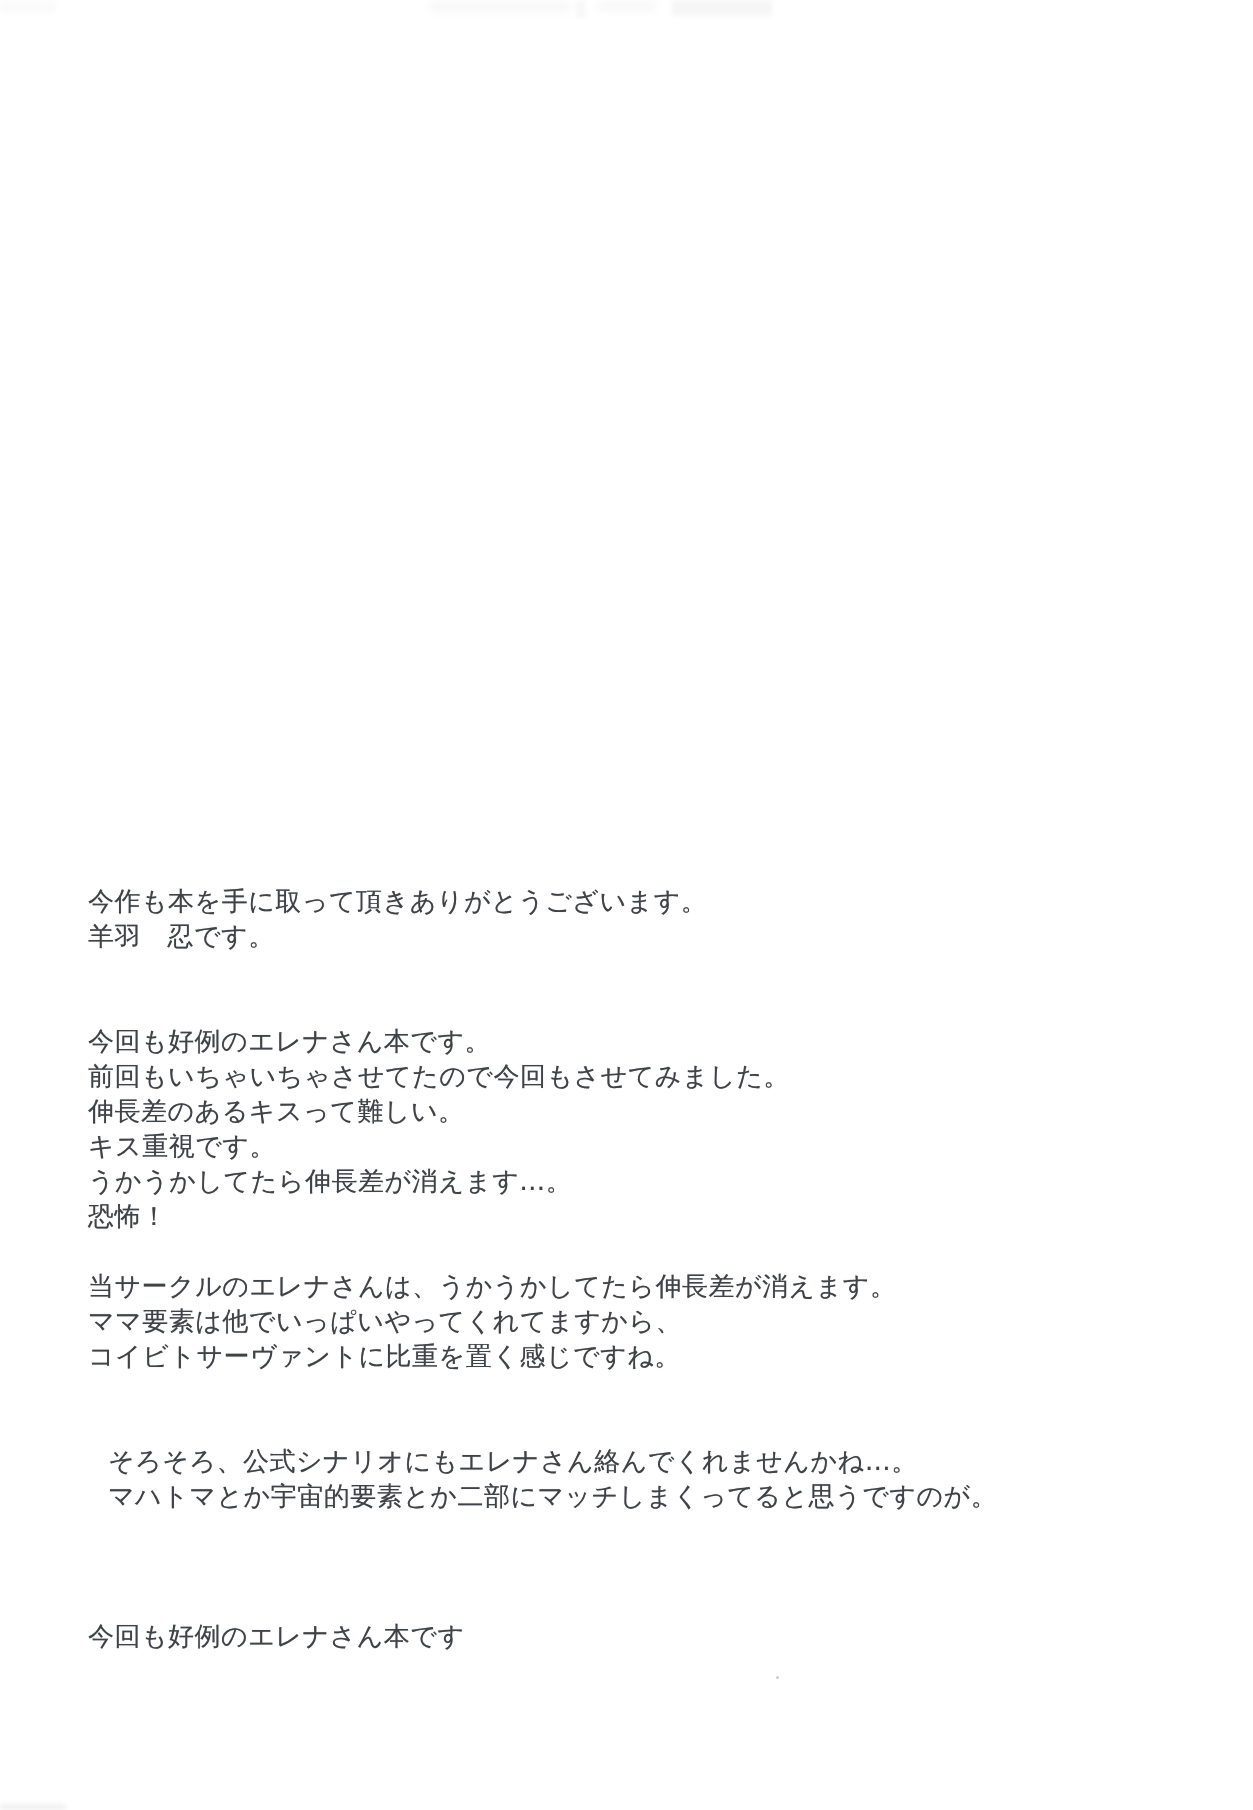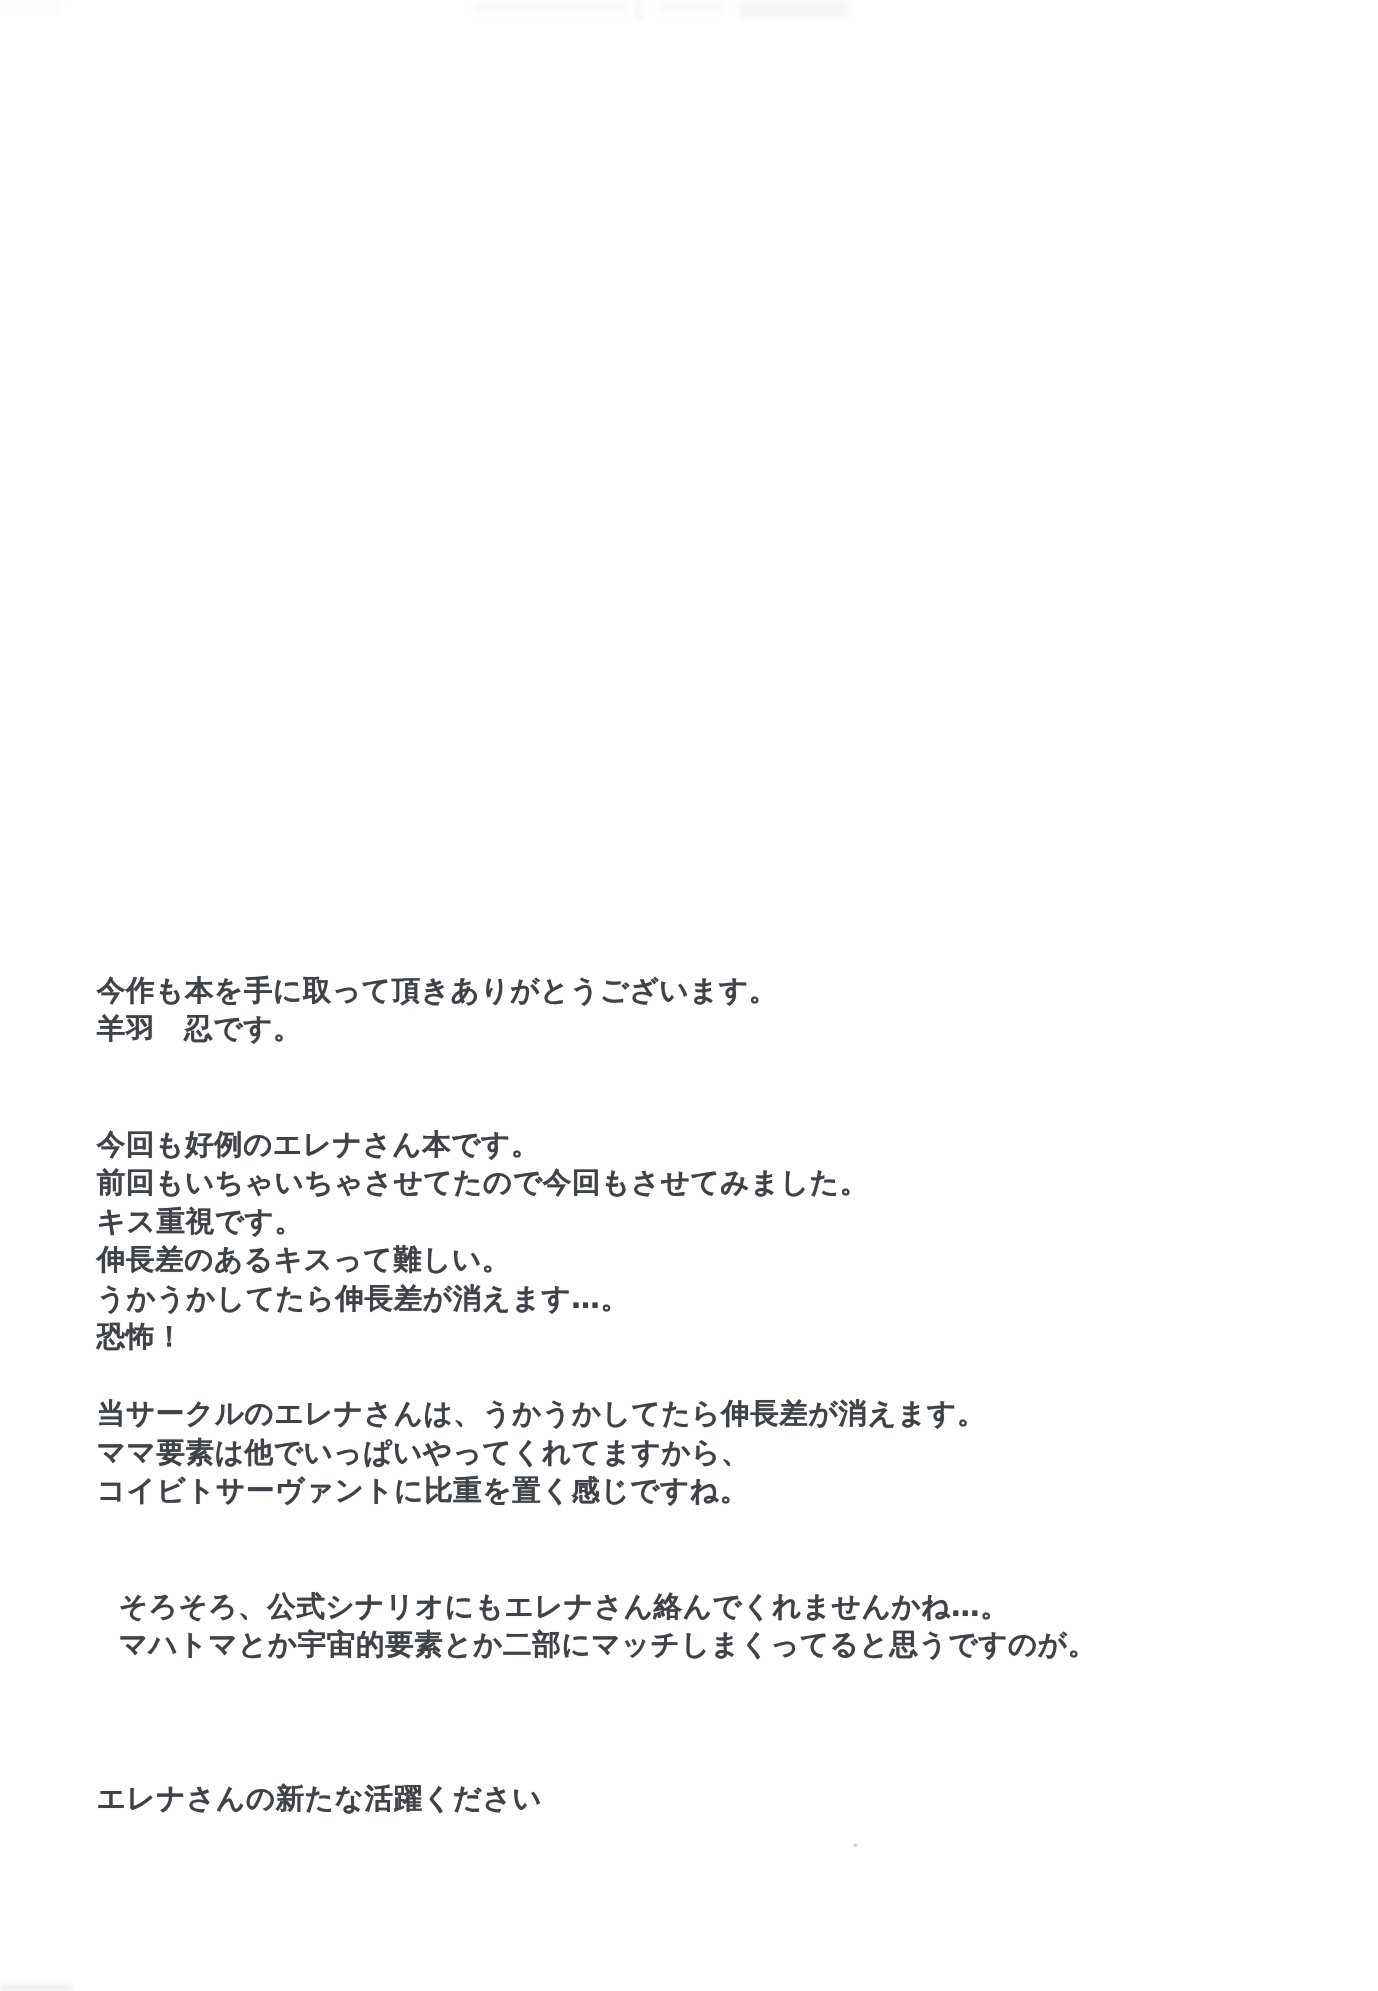--- a/index.html
+++ b/index.html
@@ -65,21 +65,20 @@
     color: #3f4246;
     font-size: 26px;
     line-height: 35px;
     letter-spacing: 0.5px;
     font-weight: 400;
     text-shadow: 0 0 0.7px rgba(63, 66, 70, 0.55);
   }
   .afterword p {
     margin: 0;
     padding: 0;
-    font-weight: bold;
   }
   .afterword p.p1 { margin-bottom: 70px; }
   .afterword p.p2 { margin-bottom: 35px; }
   .afterword p.p3 { margin-bottom: 70px; }
   .afterword p.p4 { margin-bottom: 105px; margin-left: 20px; }
   .afterword .line {
     display: block;
     min-height: 35px;
     white-space: pre;
   }
@@ -98,39 +97,39 @@
   <main class="afterword">
 
     <p class="p1">
       <span class="line">今作も本を手に取って頂きありがとうございます。</span>
       <span class="line">羊羽　忍です。</span>
     </p>
 
     <p class="p2">
       <span class="line">今回も好例のエレナさん本です。</span>
       <span class="line">前回もいちゃいちゃさせてたので今回もさせてみました。</span>
+      <span class="line">伸長差のあるキスって難しい。</span>
       <span class="line">キス重視です。</span>
-      <span class="line">伸長差のあるキスって難しい。</span>
       <span class="line">うかうかしてたら伸長差が消えます…。</span>
       <span class="line">恐怖！</span>
     </p>
 
     <p class="p3">
       <span class="line">当サークルのエレナさんは、うかうかしてたら伸長差が消えます。</span>
       <span class="line">ママ要素は他でいっぱいやってくれてますから、</span>
       <span class="line">コイビトサーヴァントに比重を置く感じですね。</span>
     </p>
 
     <p class="p4">
       <span class="line">そろそろ、公式シナリオにもエレナさん絡んでくれませんかね…。</span>
       <span class="line">マハトマとか宇宙的要素とか二部にマッチしまくってると思うですのが。</span>
     </p>
 
     <p class="p5">
-      <span class="line">エレナさんの新たな活躍ください</span>
+      <span class="line">今回も好例のエレナさん本です</span>
     </p>
 
   </main>
 
   <div class="artifact artifact-dot"></div>
   <div class="artifact artifact-bottomleft"></div>
 
 </div>
 
 </body></html>

